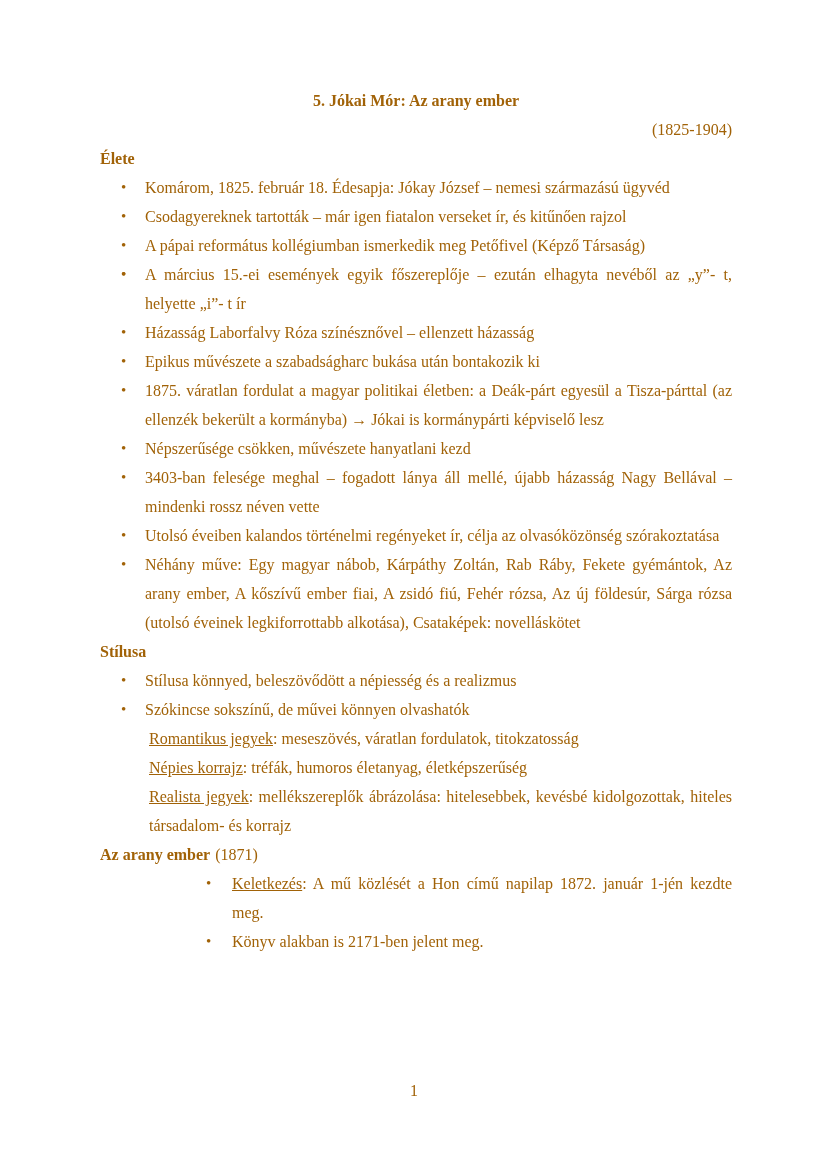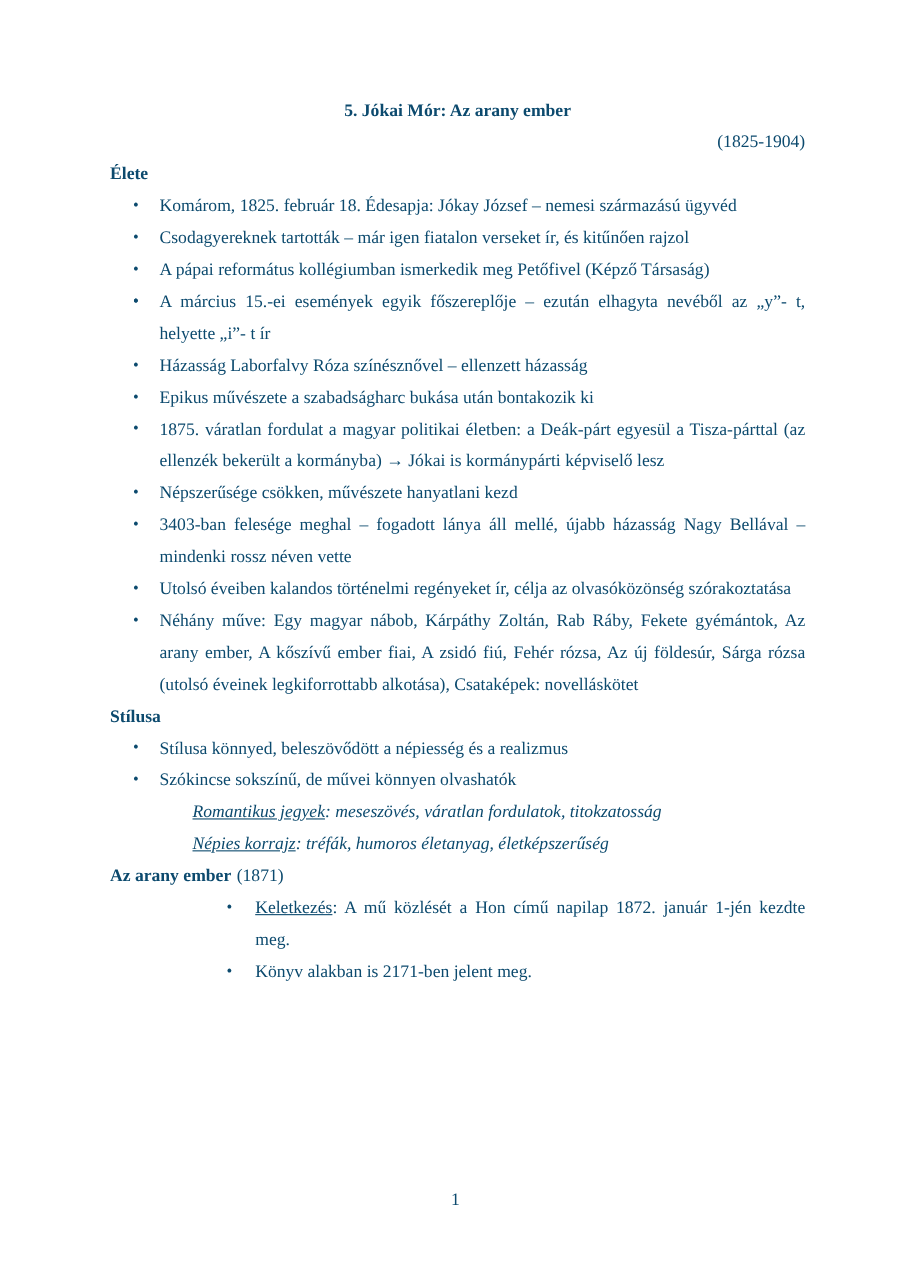--- a/index.html
+++ b/index.html
@@ -1,21 +1,21 @@
 <!DOCTYPE html>
 <html><head>
 <meta charset="utf-8">
 <style>
   html, body { margin: 0; padding: 0; background: #ffffff; }
   .page {
     position: relative;
     width: 828px;
     height: 1170px;
     background: #ffffff;
-    color: #0c4a6e;
+    color: #a16207;
     font-family: "Liberation Serif", "DejaVu Serif", serif;
     font-size: 16px;
     line-height: 29px;
     overflow: hidden;
   }
   .content {
     position: absolute;
     left: 100px;
     top: 86px;
     width: 632px;
@@ -46,23 +46,22 @@
     text-align: justify;
   }
   .bullet-item > .marker {
     position: absolute;
     left: 21px;
     top: 0;
     font-size: 15px;
     text-align: left;
   }
   .feature-line {
-    margin-left: 75px;
+    margin-left: 49px;
     text-align: justify;
-    font-style: italic;
   }
   .underlined-label {
     text-decoration: underline;
   }
   .bullet-item-l2 {
     position: relative;
     padding-left: 132px;
     text-align: justify;
   }
   .bullet-item-l2 > .marker {
@@ -153,20 +152,23 @@
       </div>
     </div>
 
     <div>
       <div class="feature-line">
         <span class="underlined-label">Romantikus jegyek</span><span>: meseszövés, váratlan fordulatok, titokzatosság</span>
       </div>
       <div class="feature-line">
         <span class="underlined-label">Népies korrajz</span><span>: tréfák, humoros életanyag, életképszerűség</span>
       </div>
+      <div class="feature-line">
+        <span class="underlined-label">Realista jegyek</span><span>: mellékszereplők ábrázolása: hitelesebbek, kevésbé kidolgozottak, hiteles társadalom- és korrajz</span>
+      </div>
     </div>
 
     <div class="heading-line">
       <span class="heading">Az arany ember</span><span class="year-suffix">(1871)</span>
     </div>
 
     <div>
       <div class="bullet-item-l2">
         <span class="marker">•</span>
         <span class="underlined-label">Keletkezés</span><span>: A mű közlését a Hon című napilap 1872. január 1-jén kezdte meg.</span>

